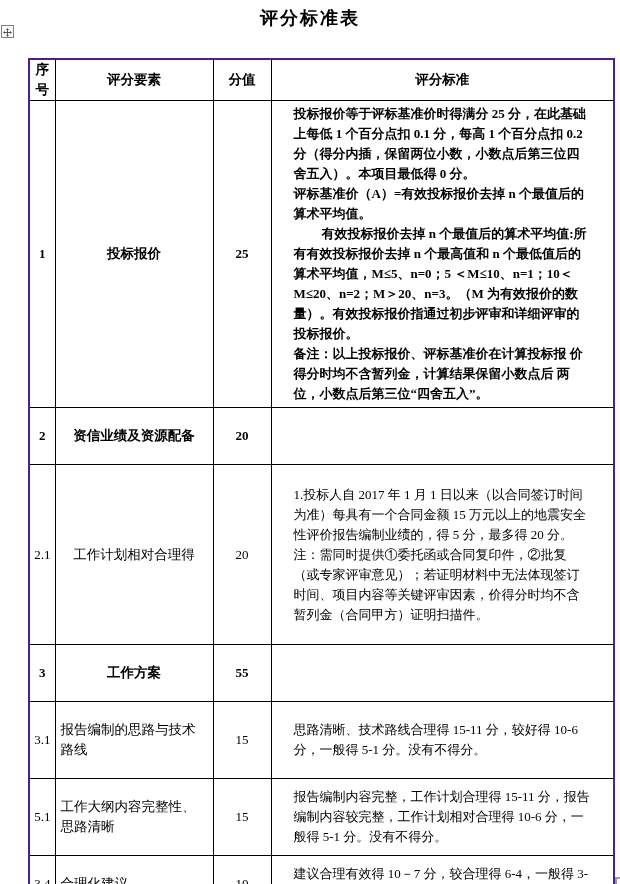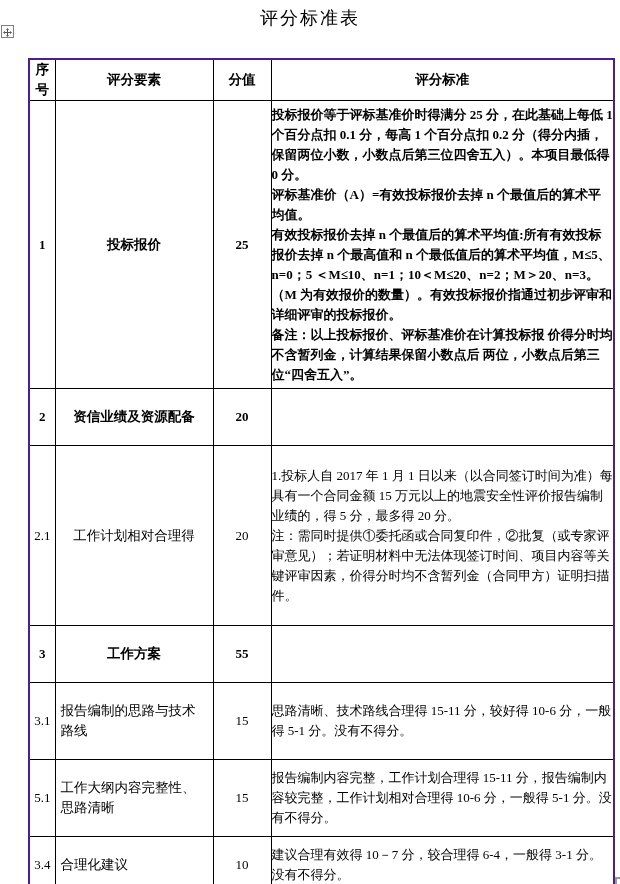--- a/index.html
+++ b/index.html
@@ -7,21 +7,21 @@
   body {
     width: 620px; height: 884px;
     position: relative;
     font-family: "Liberation Serif", "DejaVu Serif", serif;
     color: #000;
     overflow: hidden;
   }
   .doc-title {
     position: absolute; top: 6px; left: 0; width: 620px;
     text-align: center;
-    font-size: 18px; font-weight: normal;
+    font-size: 18px; font-weight: bold;
     letter-spacing: 2px;
   }
   .move-handle {
     position: absolute; left: 1px; top: 25px;
     width: 13px; height: 13px;
     border: 1px solid #808080; background: #fbfbfb;
     display: flex; align-items: center; justify-content: center;
   }
   .resize-handle {
     position: absolute; left: 615px; top: 877px;
@@ -44,25 +44,25 @@
     border: 1px solid #000;
     vertical-align: middle;
     font-size: 13px;
     line-height: 20px;
   }
   .score-table thead tr { height: 31px; }
   .score-table th { font-weight: bold; text-align: center; font-size: 13.5px; }
   td.cell-no { text-align: center; }
   td.cell-el { text-align: center; padding: 18px 5px; font-size: 13.5px; }
   td.cell-sc { text-align: center; }
-  td.cell-cr { text-align: left; padding: 3px 0; }
+  td.cell-cr { text-align: left; padding: 3px 22px; }
   tr.bold-row td { font-weight: bold; }
   td.align-left { text-align: left; margin-left: 19px; }
   .para { margin: 0; }
-  .seg-bold { font-weight: bold; }
+  .seg-bold { font-weight: bold; margin-left: 28px; }
   
   tbody tr:nth-child(1) { height: 288px; }
   tbody tr:nth-child(2) { height: 29px; }
   tbody tr:nth-child(3) { height: 180px; }
   tbody tr:nth-child(4) { height: 24px; }
   tbody tr:nth-child(5) { height: 64px; }
   tbody tr:nth-child(6) { height: 68px; }
   tbody tr:nth-child(7) { height: 48px; }
   tbody tr:nth-child(8) { height: 54px; }
   tbody tr:nth-child(9) { height: 36px; }

